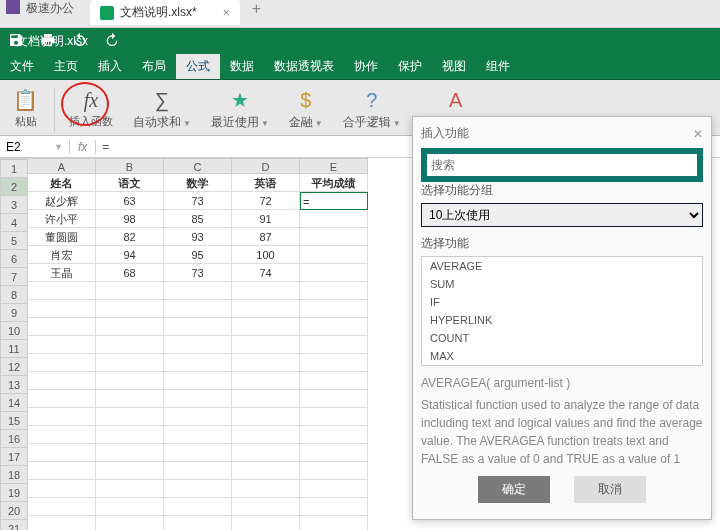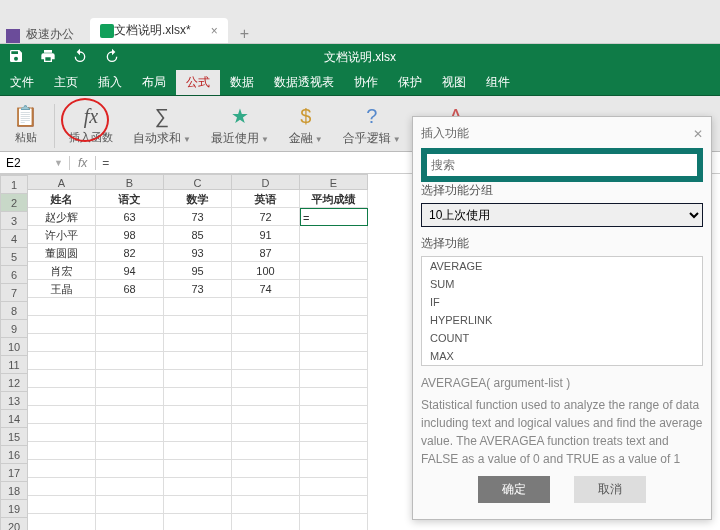--- a/index.html
+++ b/index.html
@@ -1,30 +1,30 @@
 <!DOCTYPE html>
 <html><head>
 <meta charset="utf-8">
 <style>
 *{margin:0;padding:0;box-sizing:border-box;font-family:"Microsoft YaHei",Arial,sans-serif;font-size:12px}
 body{width:720px;height:530px;overflow:hidden;background:#fff;position:relative}
-.titlebar{height:44px;background:#e8e8e8;display:flex;align-items:flex-end;border-bottom:1px solid #ccc}
+.titlebar{height:28px;background:#e8e8e8;display:flex;align-items:flex-start;border-bottom:1px solid #ccc}
 .app-icon{width:14px;height:14px;background:#6b4c9a;margin:0 6px;display:inline-block}
 .app-title{color:#555;font-size:12px}
-.tab{background:#fff;padding:4px 10px;margin-left:16px;display:flex;align-items:center;border-radius:4px 4px 0 0}
+.tab{background:#fff;padding:4px 10px;margin-left:16px;display:flex;align-items:center;gap:6px;border-radius:4px 4px 0 0}
 .tab-icon{width:14px;height:14px;background:#11a05a;border-radius:2px;display:inline-block}
 .tab-title{color:#333}
 .tab-close{color:#888;margin-left:20px;cursor:pointer}
 .tab-plus{margin-left:12px;color:#888;font-size:16px}
 .greenbar{height:26px;background:#0f7b47;display:flex;align-items:center;color:#fff;position:relative}
 .greenbar .icon{margin:0 8px;display:inline-block;filter:brightness(2)}
-.greenbar .doctitle{position:absolute;left:0;right:0;text-align:center;pointer-events:none}
+.greenbar .doctitle{position:absolute;left:16px;right:0;text-align:left;pointer-events:none}
 .menubar{height:26px;background:#0f7b47;display:flex;align-items:center;color:#fff;border-bottom:1px solid #0a5a33}
 .menu-item{padding:4px 10px;cursor:pointer;position:relative}
-.menu-item.sel{background:#e8e8e8;color:#b91c1c}
+.menu-item.sel{background:#e8e8e8;color:#0c4a6e}
 .red-circle{position:absolute;border:2px solid #d22;border-radius:50%}
 .ribbon{height:56px;background:#e8e8e8;display:flex;align-items:flex-start;padding:6px 4px;gap:4px;border-bottom:1px solid #bbb}
 .ribbon-item{display:flex;flex-direction:column;align-items:center;padding:2px 8px;color:#555;cursor:pointer;min-width:44px}
 .ribbon-item .ic{font-size:20px;height:24px;display:flex;align-items:center}
 .ribbon-item .lbl{font-size:11px;margin-top:2px}
 .ribbon-sep{width:1px;height:44px;background:#ccc;margin:2px 2px}
 .fx{font-style:italic;font-family:serif;font-size:20px}
 .dd{font-size:8px;margin-left:2px;color:#888}
 .formula-row{height:22px;display:flex;align-items:center;border-bottom:1px solid #ccc;background:#fff}
 .cellref{width:70px;border-right:1px solid #ccc;padding:0 6px;font-size:11px;display:flex;align-items:center;justify-content:space-between}

